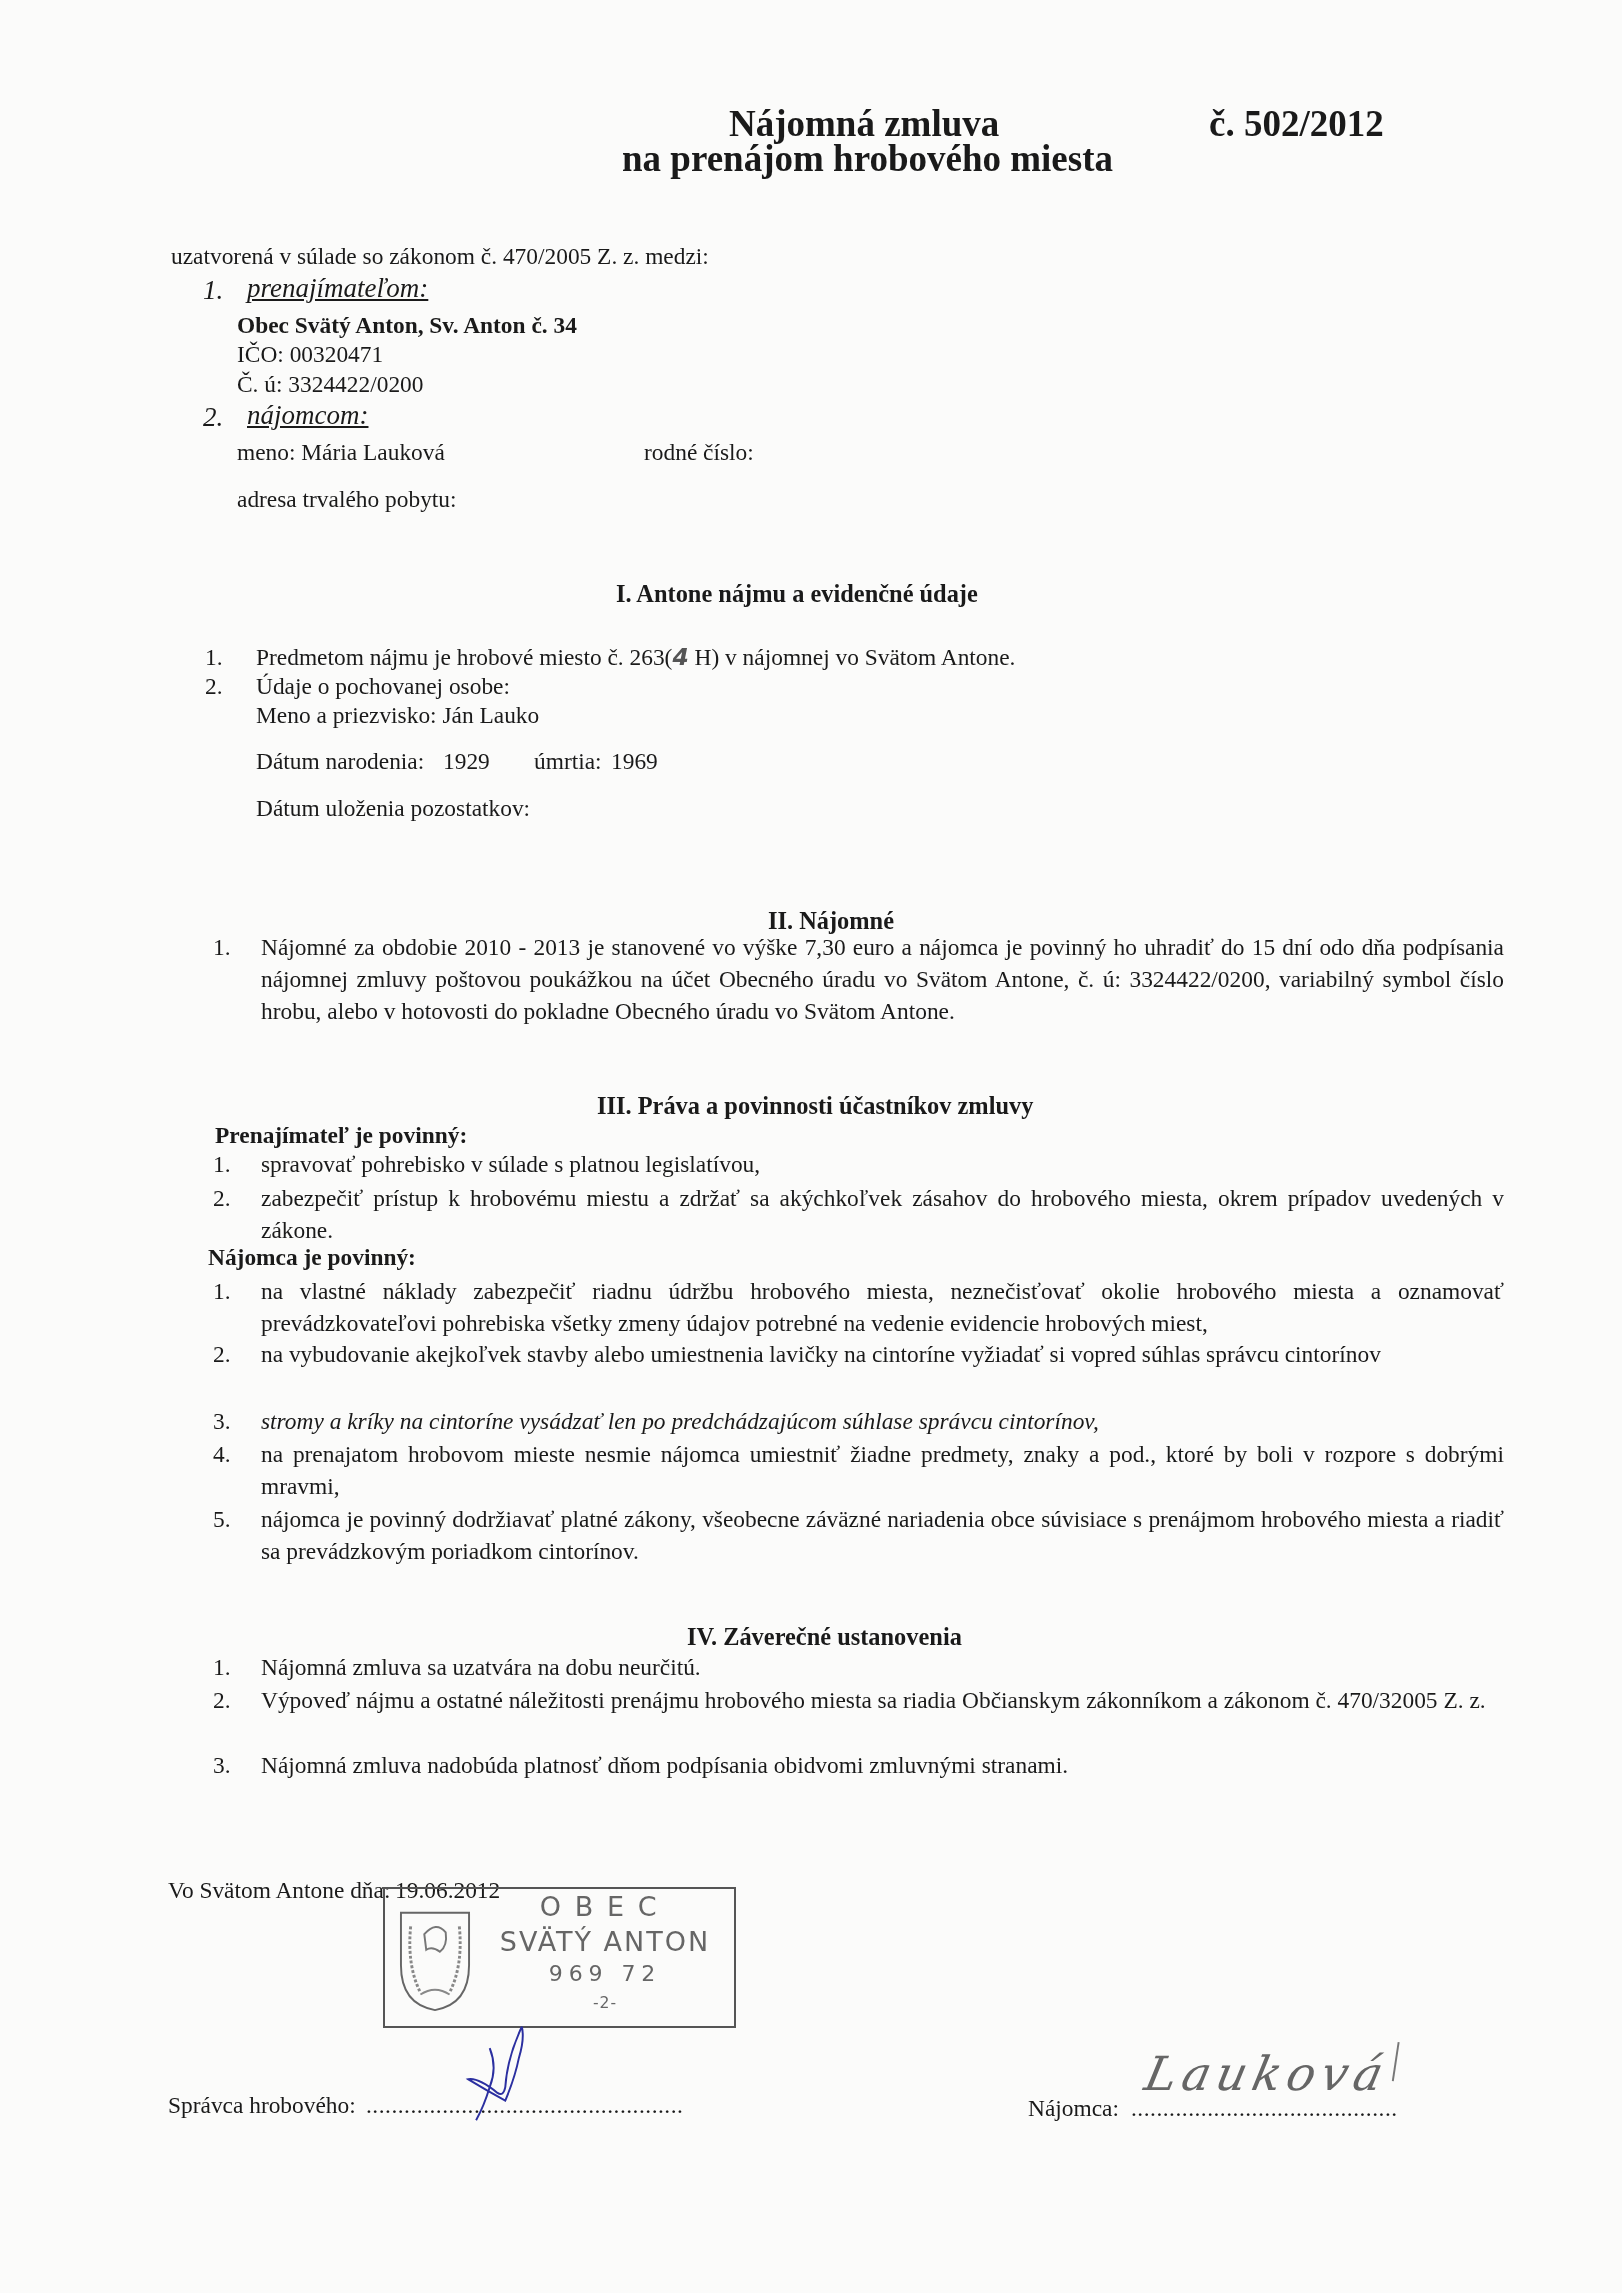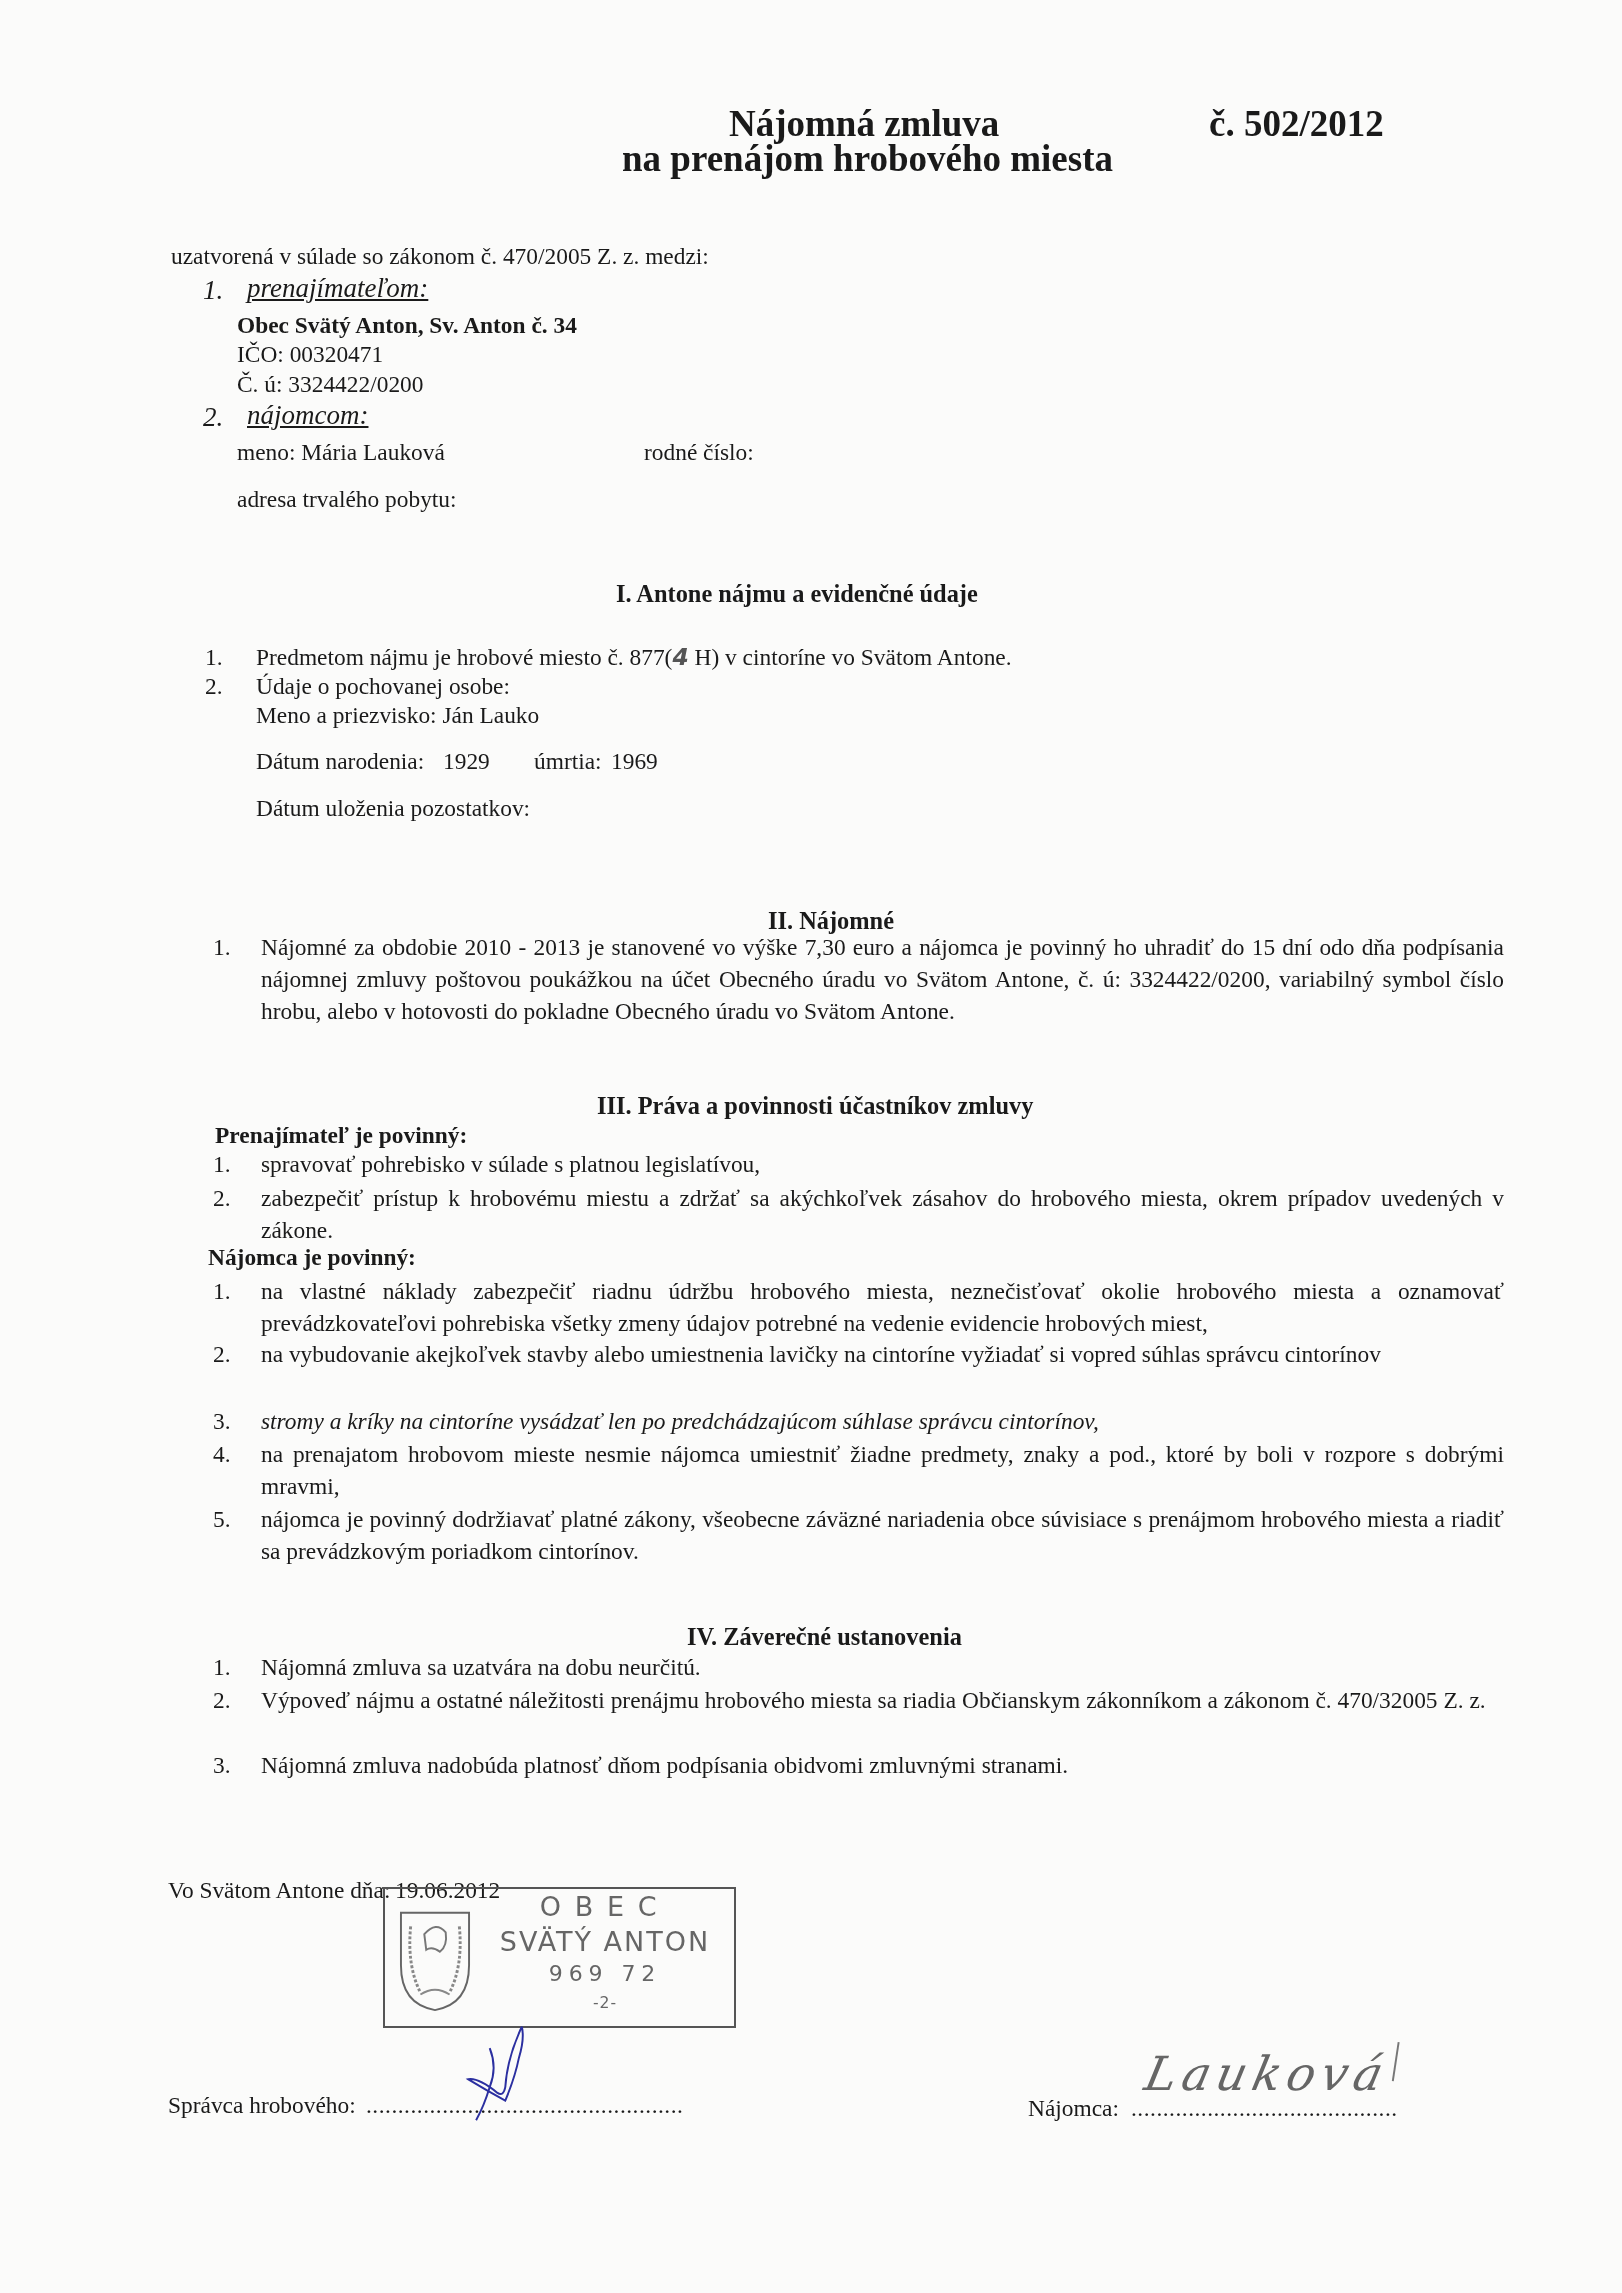--- a/index.html
+++ b/index.html
@@ -40,21 +40,21 @@
 
 <div class="abs t" style="left:203px; top:404px; font-style:italic; font-size:27px;">2.</div>
 <div class="abs t u" style="left:247px; top:402px;">nájomcom:</div>
 <div class="abs t" style="left:237px; top:439px;">meno: Mária Lauková</div>
 <div class="abs t" style="left:644px; top:439px;">rodné číslo:</div>
 <div class="abs t" style="left:237px; top:486px;">adresa trvalého pobytu:</div>
 
 <div class="abs head" style="left:616px; top:580px;">I. Antone nájmu a evidenčné údaje</div>
 <div class="abs t" style="left:205px; top:644px;">1.</div>
 <div class="abs t" style="left:256px; top:644px;">
-  <span>Predmetom nájmu je hrobové miesto č. 877(</span><span style="font-family:'DejaVu Sans',sans-serif; font-style:italic; font-weight:bold; color:#555;">4</span><span> H) v cintoríne vo Svätom Antone.</span>
+  <span>Predmetom nájmu je hrobové miesto č. 263(</span><span style="font-family:'DejaVu Sans',sans-serif; font-style:italic; font-weight:bold; color:#555;">4</span><span> H) v nájomnej vo Svätom Antone.</span>
 </div>
 <div class="abs t" style="left:205px; top:673px;">2.</div>
 <div class="abs t" style="left:256px; top:673px;">Údaje o pochovanej osobe:</div>
 <div class="abs t" style="left:256px; top:702px;">Meno a priezvisko: Ján Lauko</div>
 <div class="abs t" style="left:256px; top:748px;">Dátum narodenia:</div>
 <div class="abs t" style="left:443px; top:748px;">1929</div>
 <div class="abs t" style="left:534px; top:748px;">úmrtia:</div>
 <div class="abs t" style="left:611px; top:748px;">1969</div>
 <div class="abs t" style="left:256px; top:795px;">Dátum uloženia pozostatkov:</div>
 

